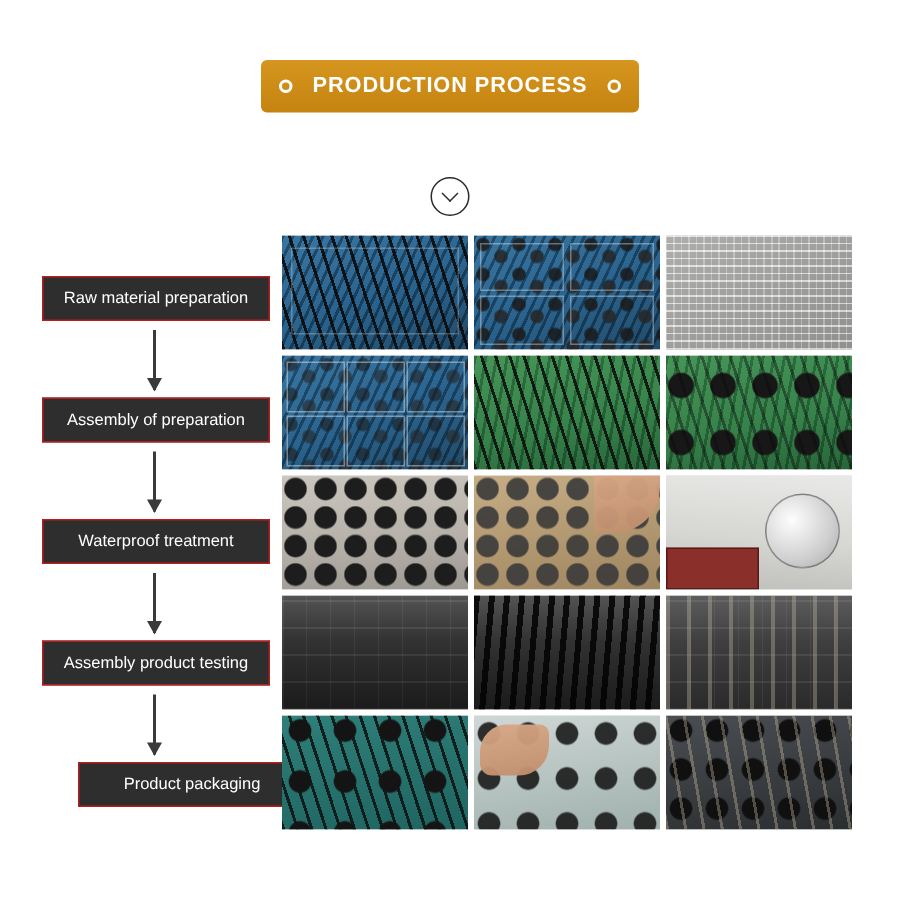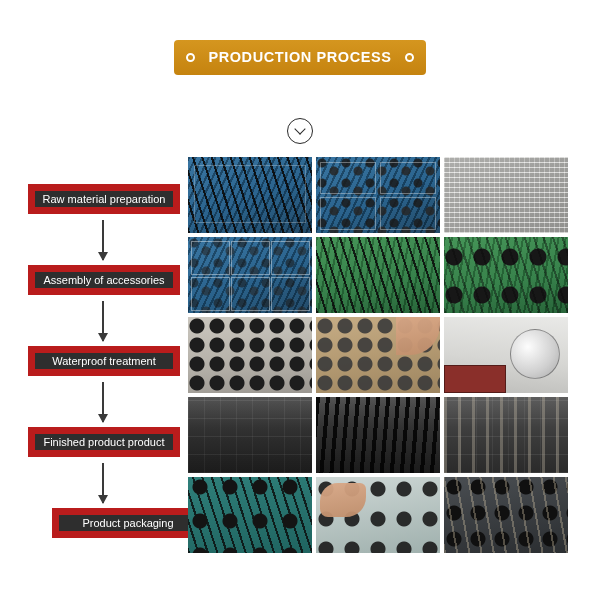--- a/index.html
+++ b/index.html
@@ -91,21 +91,21 @@
     top: 158px;
     width: 152px;
     height: 392px;
   }
   .step {
     position: absolute;
     left: 0;
     width: 152px;
     height: 30px;
     background: #2e2e2e;
-    border: 7px solid #b91c1c;
+    border: 1px solid #b91c1c;
     color: #ffffff;
     font-size: 11px;
     display: flex;
     align-items: center;
     justify-content: center;
     text-align: center;
     box-sizing: border-box;
   }
   .step-0 { top: 26px; }
   .step-1 { top: 107px; }
@@ -230,25 +230,25 @@
     <div class="banner">PRODUCTION PROCESS</div>
   </div>
 
   <div class="chevron-wrap">
     <div class="chevron-circle"></div>
   </div>
 
   <div id="flow">
     <div class="step step-0">Raw material preparation</div>
     <div class="arrow arrow-0"></div>
-    <div class="step step-1">Assembly of accessories</div>
+    <div class="step step-1">Assembly of preparation</div>
     <div class="arrow arrow-1"></div>
     <div class="step step-2">Waterproof treatment</div>
     <div class="arrow arrow-2"></div>
-    <div class="step step-3">Finished product product</div>
+    <div class="step step-3">Assembly product testing</div>
     <div class="arrow arrow-3"></div>
     <div class="step step-4">Product packaging</div>
   </div>
 
   <div id="grid">
 
     <div class="cell">
       <div class="ph tray-blue"></div>
       <div class="ph wires" style="opacity:.95"></div>
       <div class="box" style="left:6px;top:8px;right:6px;bottom:10px;border-color:rgba(255,255,255,.25)"></div>

